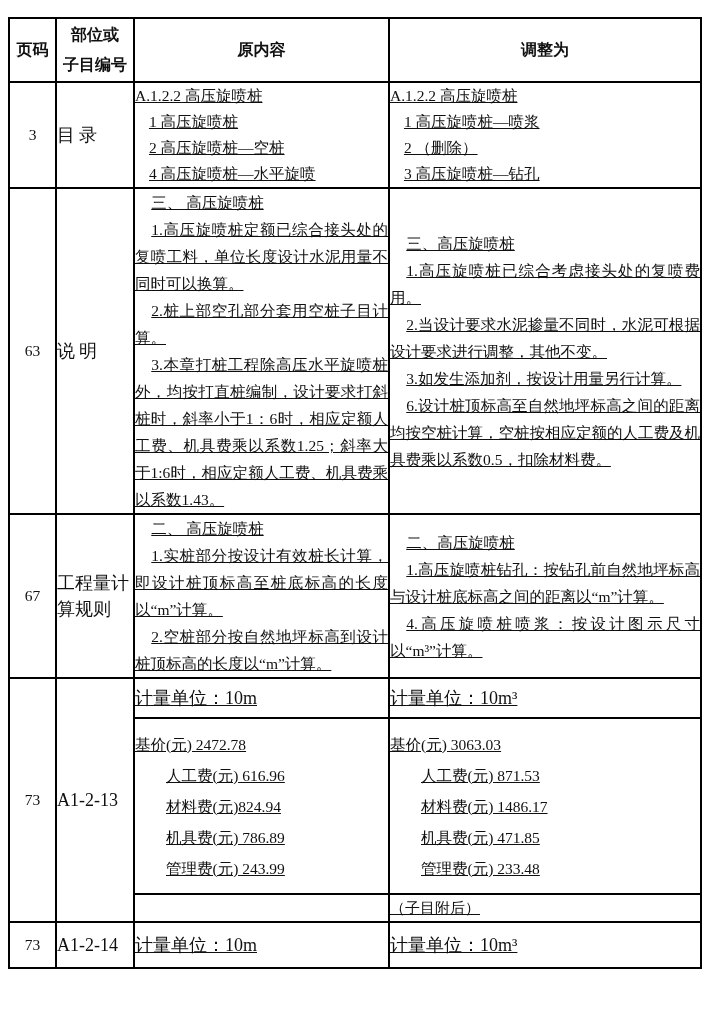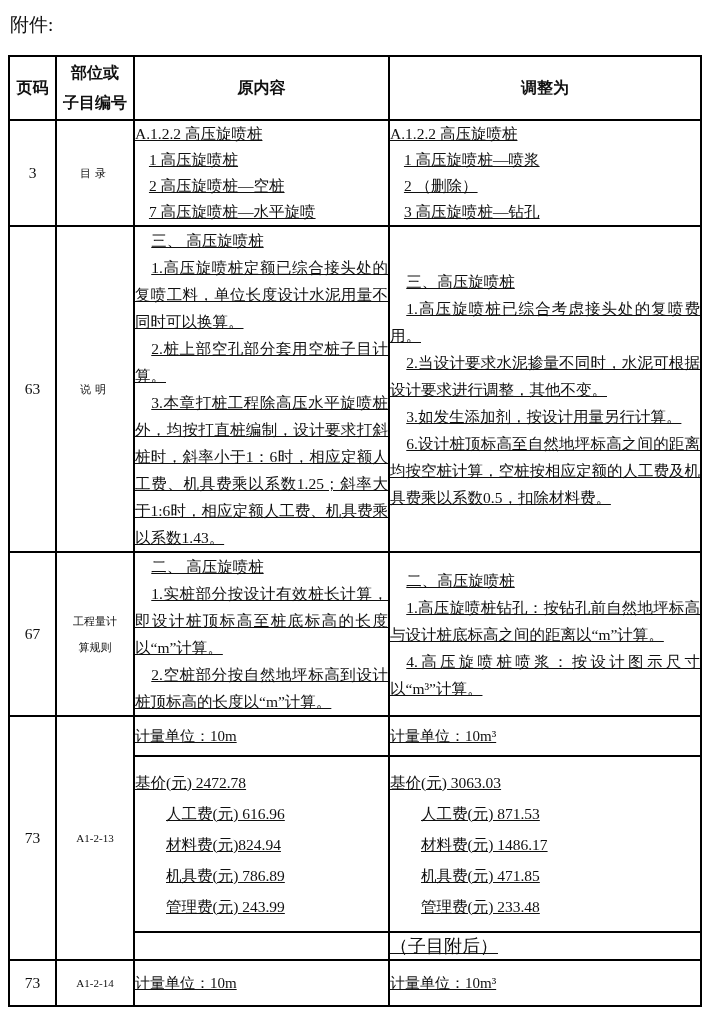--- a/index.html
+++ b/index.html
@@ -45,47 +45,45 @@
   .h-r3 { height: 157px; }
   .h-r4a { height: 40px; }
   .h-r4b { height: 176px; }
   .h-r4c { height: 28px; }
   .h-r5  { height: 46px; }
   .col-page {
     text-align: center;
     font-size: 15.5px;
   }
   .col-part {
-    text-align: center;
-    font-size: 11px;
+    font-size: 18px;
     line-height: 26px;
   }
   .col-part.spaced { letter-spacing: 4px; }
   .cell-text {
     font-size: 15.5px;
     text-align: left;
     text-decoration: underline;
   }
   .catalog { padding: 3px 5px; line-height: 26px; }
   .catalog > div:not(:first-child) { padding-left: 0.9em; }
   .paras { padding: 2px 5px; line-height: 27px; }
   .paras > div {
     text-indent: 1.05em;
     text-align: justify;
   }
-  .unit { padding-left: 7px; font-size: 15px; }
+  .unit { padding-left: 7px; font-size: 18px; }
   .prices { padding-left: 7px; line-height: 31px; }
   .prices > div:not(:first-child) { padding-left: 2em; }
-  .note { padding-left: 7px; font-size: 18px; }
+  .note { padding-left: 7px; font-size: 15px; }
 </style>
 </head>
 <body>
 
 <div>
-  <div class="attach">附件:</div>
 
   <table class="adjust">
     <colgroup>
       <col style="width:47px">
         <col style="width:78px">
         <col style="width:255px">
         <col style="width:312px">
     </colgroup>
     <tbody>
       <tr class="h-header">
@@ -98,21 +96,21 @@
         <th>调整为</th>
       </tr>
 
       <tr class="h-r1">
         <td class="col-page">3</td>
         <td class="col-part spaced">目录</td>
         <td class="cell-text catalog">
             <div>A.1.2.2 高压旋喷桩</div>
             <div>1 高压旋喷桩</div>
             <div>2 高压旋喷桩—空桩</div>
-            <div>7 高压旋喷桩—水平旋喷</div>
+            <div>4 高压旋喷桩—水平旋喷</div>
           </td>
         <td class="cell-text catalog">
             <div>A.1.2.2 高压旋喷桩</div>
             <div>1 高压旋喷桩—喷浆</div>
             <div>2 （删除）</div>
             <div>3 高压旋喷桩—钻孔</div>
           </td>
       </tr>
 
       <tr class="h-r2">

